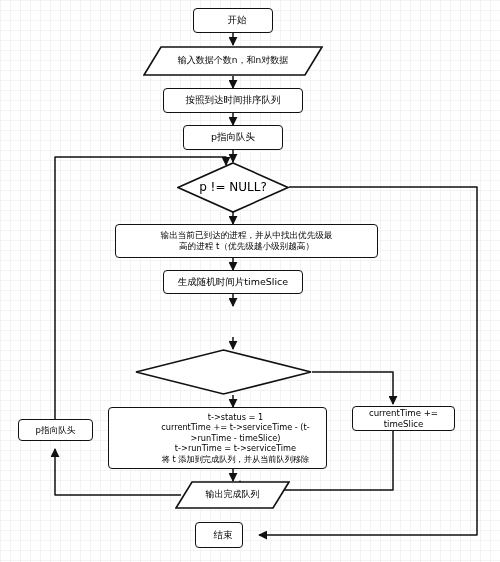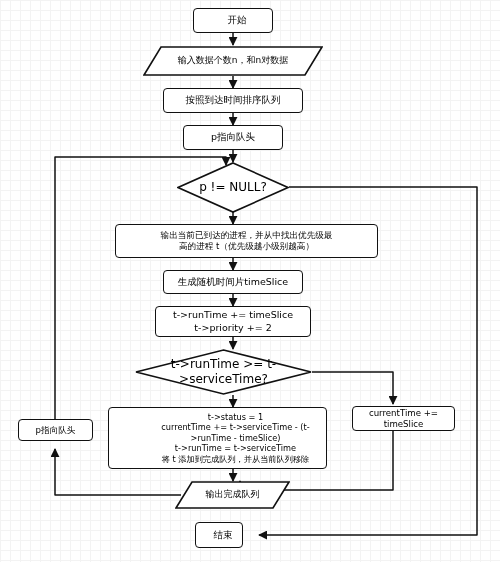--- a/index.html
+++ b/index.html
@@ -180,30 +180,25 @@
 
   <div class="node n-process n-process-sm" style="left:115px; top:224px; width:263px; height:34px;">
     <span class="lbl">输出当前已到达的进程，并从中找出优先级最
 高的进程 t（优先级越小级别越高）</span>
   </div>
 
   <div class="node n-process" style="left:163px; top:270px; width:140px; height:24px;text-align:right;">
     <span class="lbl">生成随机时间片timeSlice</span>
   </div>
 
-  <div class="node n-process" style="left:155px; top:306px; width:156px; height:31px;">
-    <span class="lbl">t-&gt;runTime += timeSlice
-t-&gt;priority += 2</span>
-  </div>
 
   <div class="n-dec-wrap" style="left:135px; top:349px; width:177px; height:46px;">
     <svg width="177" height="46" viewBox="0 0 177 46" xmlns="http://www.w3.org/2000/svg">
       <polygon points="88.5,1 176,23 88.5,45 1,23" fill="#ffffff" stroke="#111111" stroke-width="1.6"></polygon>
     </svg>
-    <span class="lbl">t-&gt;runTime &gt;= t-&gt;serviceTime?</span>
   </div>
 
   <div class="node n-process n-process-code" style="left:108px; top:407px; width:219px; height:62px;padding-left:36px;">
     <span class="lbl">t-&gt;status = 1
 currentTime += t-&gt;serviceTime - (t-&gt;runTime - timeSlice)
 t-&gt;runTime = t-&gt;serviceTime
 将 t 添加到完成队列，并从当前队列移除</span>
   </div>
 
   <div class="node n-process n-process-sm" style="left:352px; top:406px; width:103px; height:25px;">

